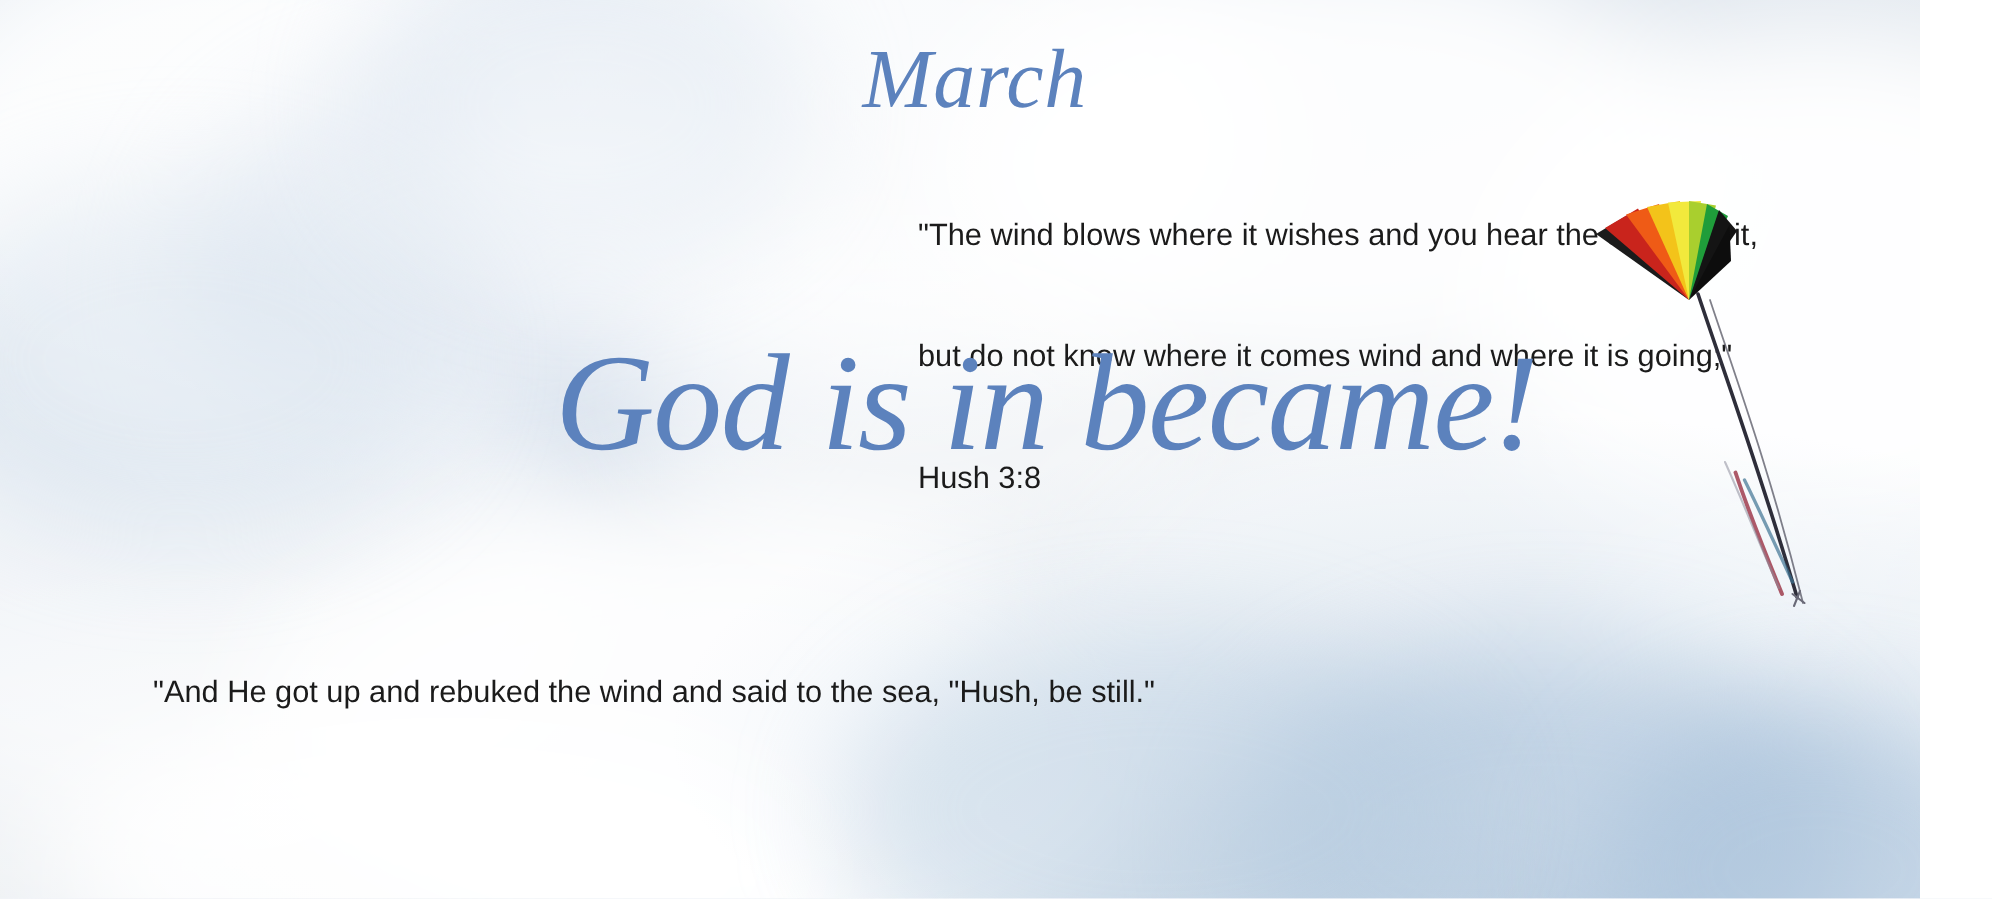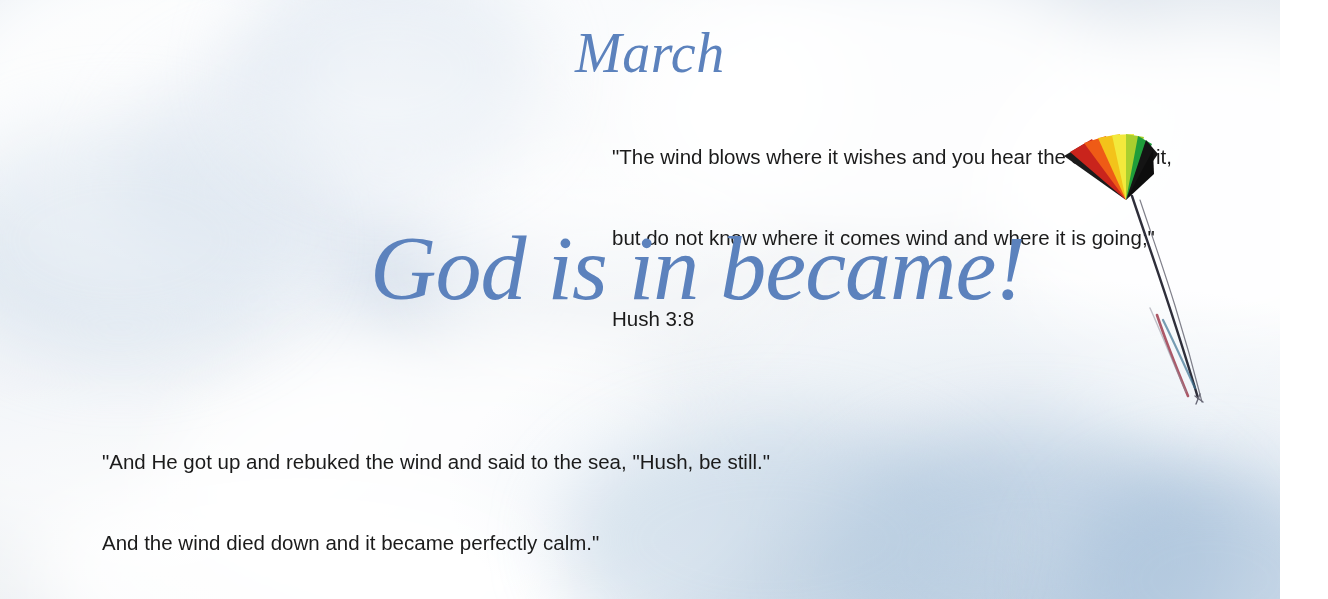--- a/index.html
+++ b/index.html
@@ -137,21 +137,20 @@
   <div class="verse verse-top">
     <span class="line">"The wind blows where it wishes and you hear the sound of it,</span>
     <span class="line">but do not know where it comes wind and where it is going;"</span>
     <span class="line">Hush 3:8</span>
   </div>
 
   <div class="headline">God is in became!</div>
 
   <div class="verse verse-bottom">
     <span class="line">"And He got up and rebuked the wind and said to the sea, "Hush, be still."</span>
-    <span class="line">And the wind died down and it became perfectly calm."</span>
     
   </div>
 
   <div class="kite-wrap">
     <svg width="260" height="290" viewBox="0 0 260 290" xmlns="http://www.w3.org/2000/svg">
 
       <path d="M 92 66 C 110 120, 132 180, 158 268" stroke="#2e2e3a" stroke-width="2.4" fill="none" stroke-linecap="round"></path>
       <path d="M 100 70 C 118 124, 140 184, 162 272" stroke="#4a4a58" stroke-width="1.2" fill="none" stroke-linecap="round" opacity="0.7"></path>
 
       <path d="M 117 185 C 124 206, 134 232, 148 266" stroke="#9f3c4d" stroke-width="2.6" fill="none" stroke-linecap="round" opacity="0.85"></path>

